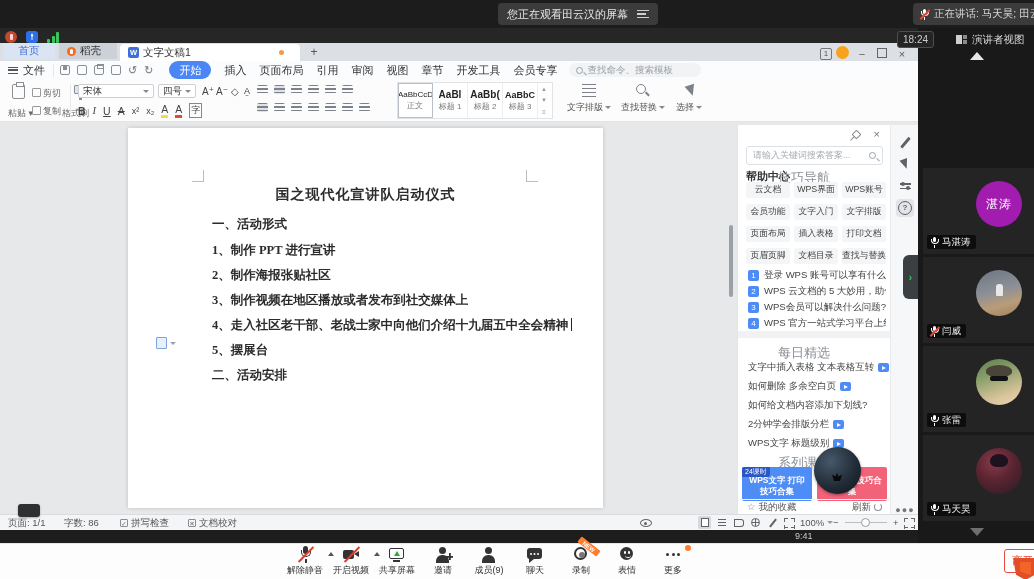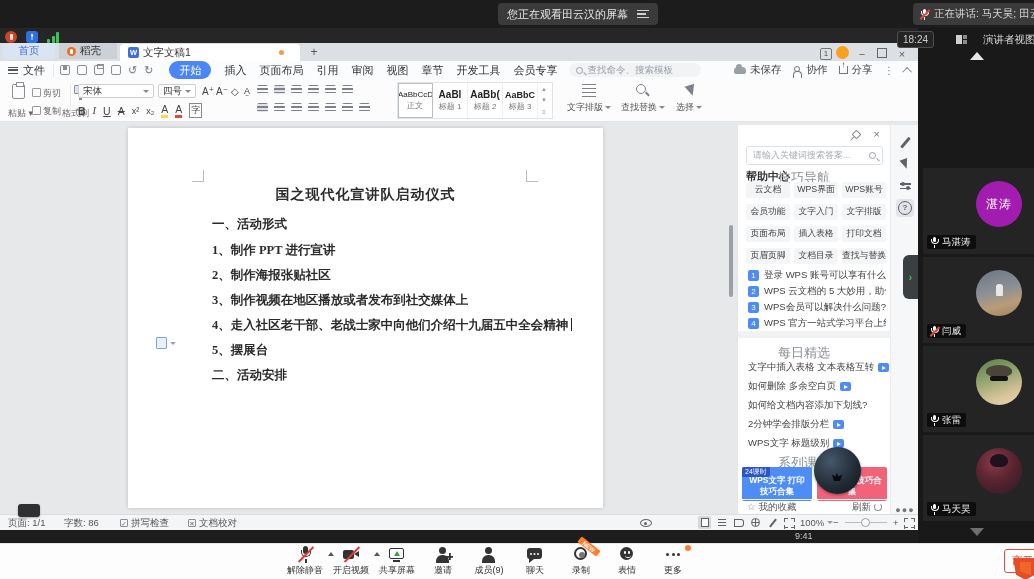--- a/index.html
+++ b/index.html
@@ -183,21 +183,21 @@
   .ztrack { position:relative; width:42px; height:1.4px; background:#b9bdc2; }
   .zthumb { position:absolute; left:16px; top:-4px; width:9px; height:9px; border-radius:50%; background:#fff; border:1px solid #999; }
 
   .darkstrip { position:absolute; left:0; top:502px; width:918px; height:13px; background:#1d1d1d; }
   .ds-clock { position:absolute; left:795px; top:1px; color:#c9c9c9; font-size:9px; }
   .float-widget { position:absolute; left:18px; top:476px; width:22px; height:13px; background:#2e3032; border-radius:3px; box-shadow:0 1px 2px rgba(0,0,0,.3); }
 
   
   .sidebar { position:absolute; left:918px; top:28px; width:116px; height:515px; background:#191919; }
   .sb-time { position:absolute; left:-21px; top:3px; width:37px; height:17px; border:1px solid #4d4d4d; border-radius:3px; background:#242424; color:#ccc; font-size:10px; display:flex; align-items:center; justify-content:center; }
-  .sb-view { position:absolute; left:38px; top:3px; height:17px; display:flex; align-items:center; gap:16px; color:#d8d8d8; font-size:10.5px; white-space:nowrap; }
+  .sb-view { position:absolute; left:38px; top:3px; height:17px; display:flex; align-items:center; gap:5px; color:#d8d8d8; font-size:10.5px; white-space:nowrap; }
   .vw-ico { width:11px; height:9px; background:linear-gradient(#cfcfcf,#cfcfcf) left top/6px 9px no-repeat, linear-gradient(#8a8a8a,#8a8a8a) right top/4px 4px no-repeat, linear-gradient(#8a8a8a,#8a8a8a) right bottom/4px 4px no-repeat; }
   .arrow-up { position:absolute; left:52px; top:24px; width:0; height:0; border-left:7px solid transparent; border-right:7px solid transparent; border-bottom:8px solid #e8e8e8; }
   .arrow-down { position:absolute; left:52px; top:500px; width:0; height:0; border-left:7px solid transparent; border-right:7px solid transparent; border-top:8px solid #6f6f6f; }
   .ptile { position:absolute; left:5px; width:111px; height:86px; background:#242425; overflow:hidden; }
   .pavatar { position:absolute; left:53px; top:13px; width:46px; height:46px; border-radius:50%; overflow:hidden; }
   .plabel { position:absolute; left:4px; bottom:5px; height:14px; background:rgba(0,0,0,.62); border-radius:2px; display:flex; align-items:center; gap:3px; padding:0 5px 0 3px; color:#eee; font-size:9.5px; white-space:nowrap; }
   .av-bunny { background:radial-gradient(circle at 62% 30%,#bfe3f0 0%,#cfe6ef 38%,#e9d9e4 70%,#cfe0d6 100%); }
   .av-bunny::after { content:""; position:absolute; left:12px; top:16px; width:20px; height:14px; background:#fdfdfd; border-radius:50% 50% 45% 45%; box-shadow:3px -9px 0 -4px #fdfdfd; }
   .av-blue { background:#a21caf; color:#fff; font-size:12px; display:flex; align-items:center; justify-content:center; letter-spacing:1px; }
   .av-astro { background:linear-gradient(165deg,#6d7683 0%,#8c8f96 45%,#b99c79 72%,#a08257 100%); }
@@ -320,36 +320,20 @@
         <span>审阅</span>
         <span>视图</span>
         <span>章节</span>
         <span>开发工具</span>
         <span>会员专享</span>
       </div>
       <div class="mm-search">
         <span class="mag"></span>
         <span>查找命令、搜索模板</span>
       </div>
-      <div class="mm-right">
-        <span style="display:flex;align-items:center;gap:4px;">
-          <span class="cloudi"></span>
-          <span>未保存</span>
-        </span>
-        <span style="display:flex;align-items:center;gap:4px;">
-          <span class="ppl"></span>
-          <span>协作</span>
-        </span>
-        <span style="display:flex;align-items:center;gap:4px;">
-          <span class="sharei"></span>
-          <span>分享</span>
-        </span>
-        <span class="vdots">⋮</span>
-        <span class="chev-up"></span>
-      </div>
     </div>
 
     <div class="wps-ribbon">
       <span class="clip-ico"></span>
       <span class="rlabel" style="left:8px;top:28px;"><span>粘贴</span> ▾</span>
       <span class="rlabel" style="left:32px;top:8px;"><span class="mini-ico"></span><span>剪切</span></span>
       <span class="rlabel" style="left:32px;top:26px;"><span class="mini-ico"></span><span>复制</span></span>
       <span class="brush-ico"></span>
       <span class="rlabel" style="left:62px;top:28px;">格式刷</span>
       <span class="rdiv" style="left:70px;"></span>

